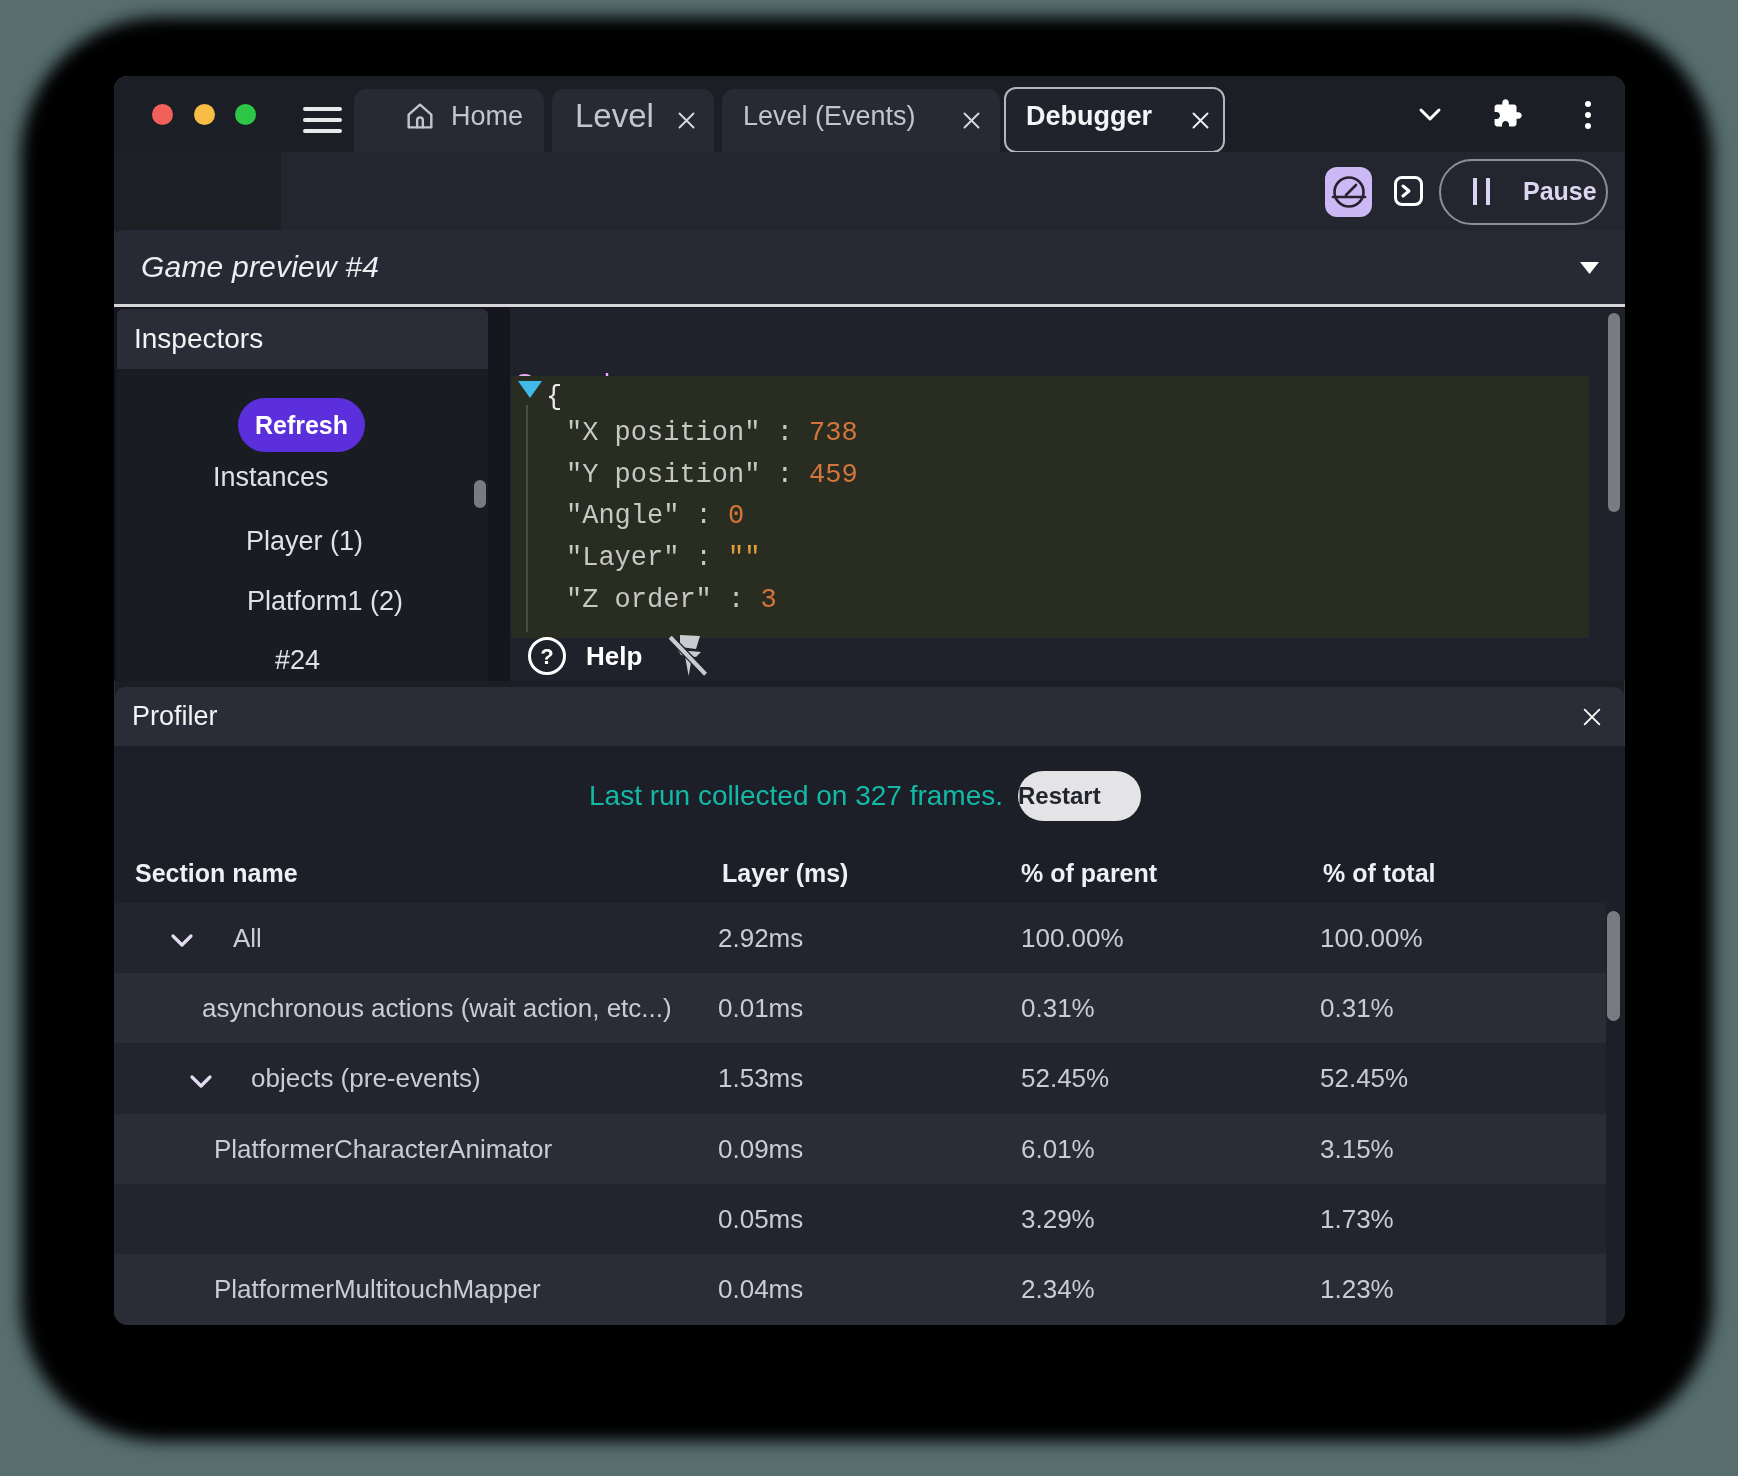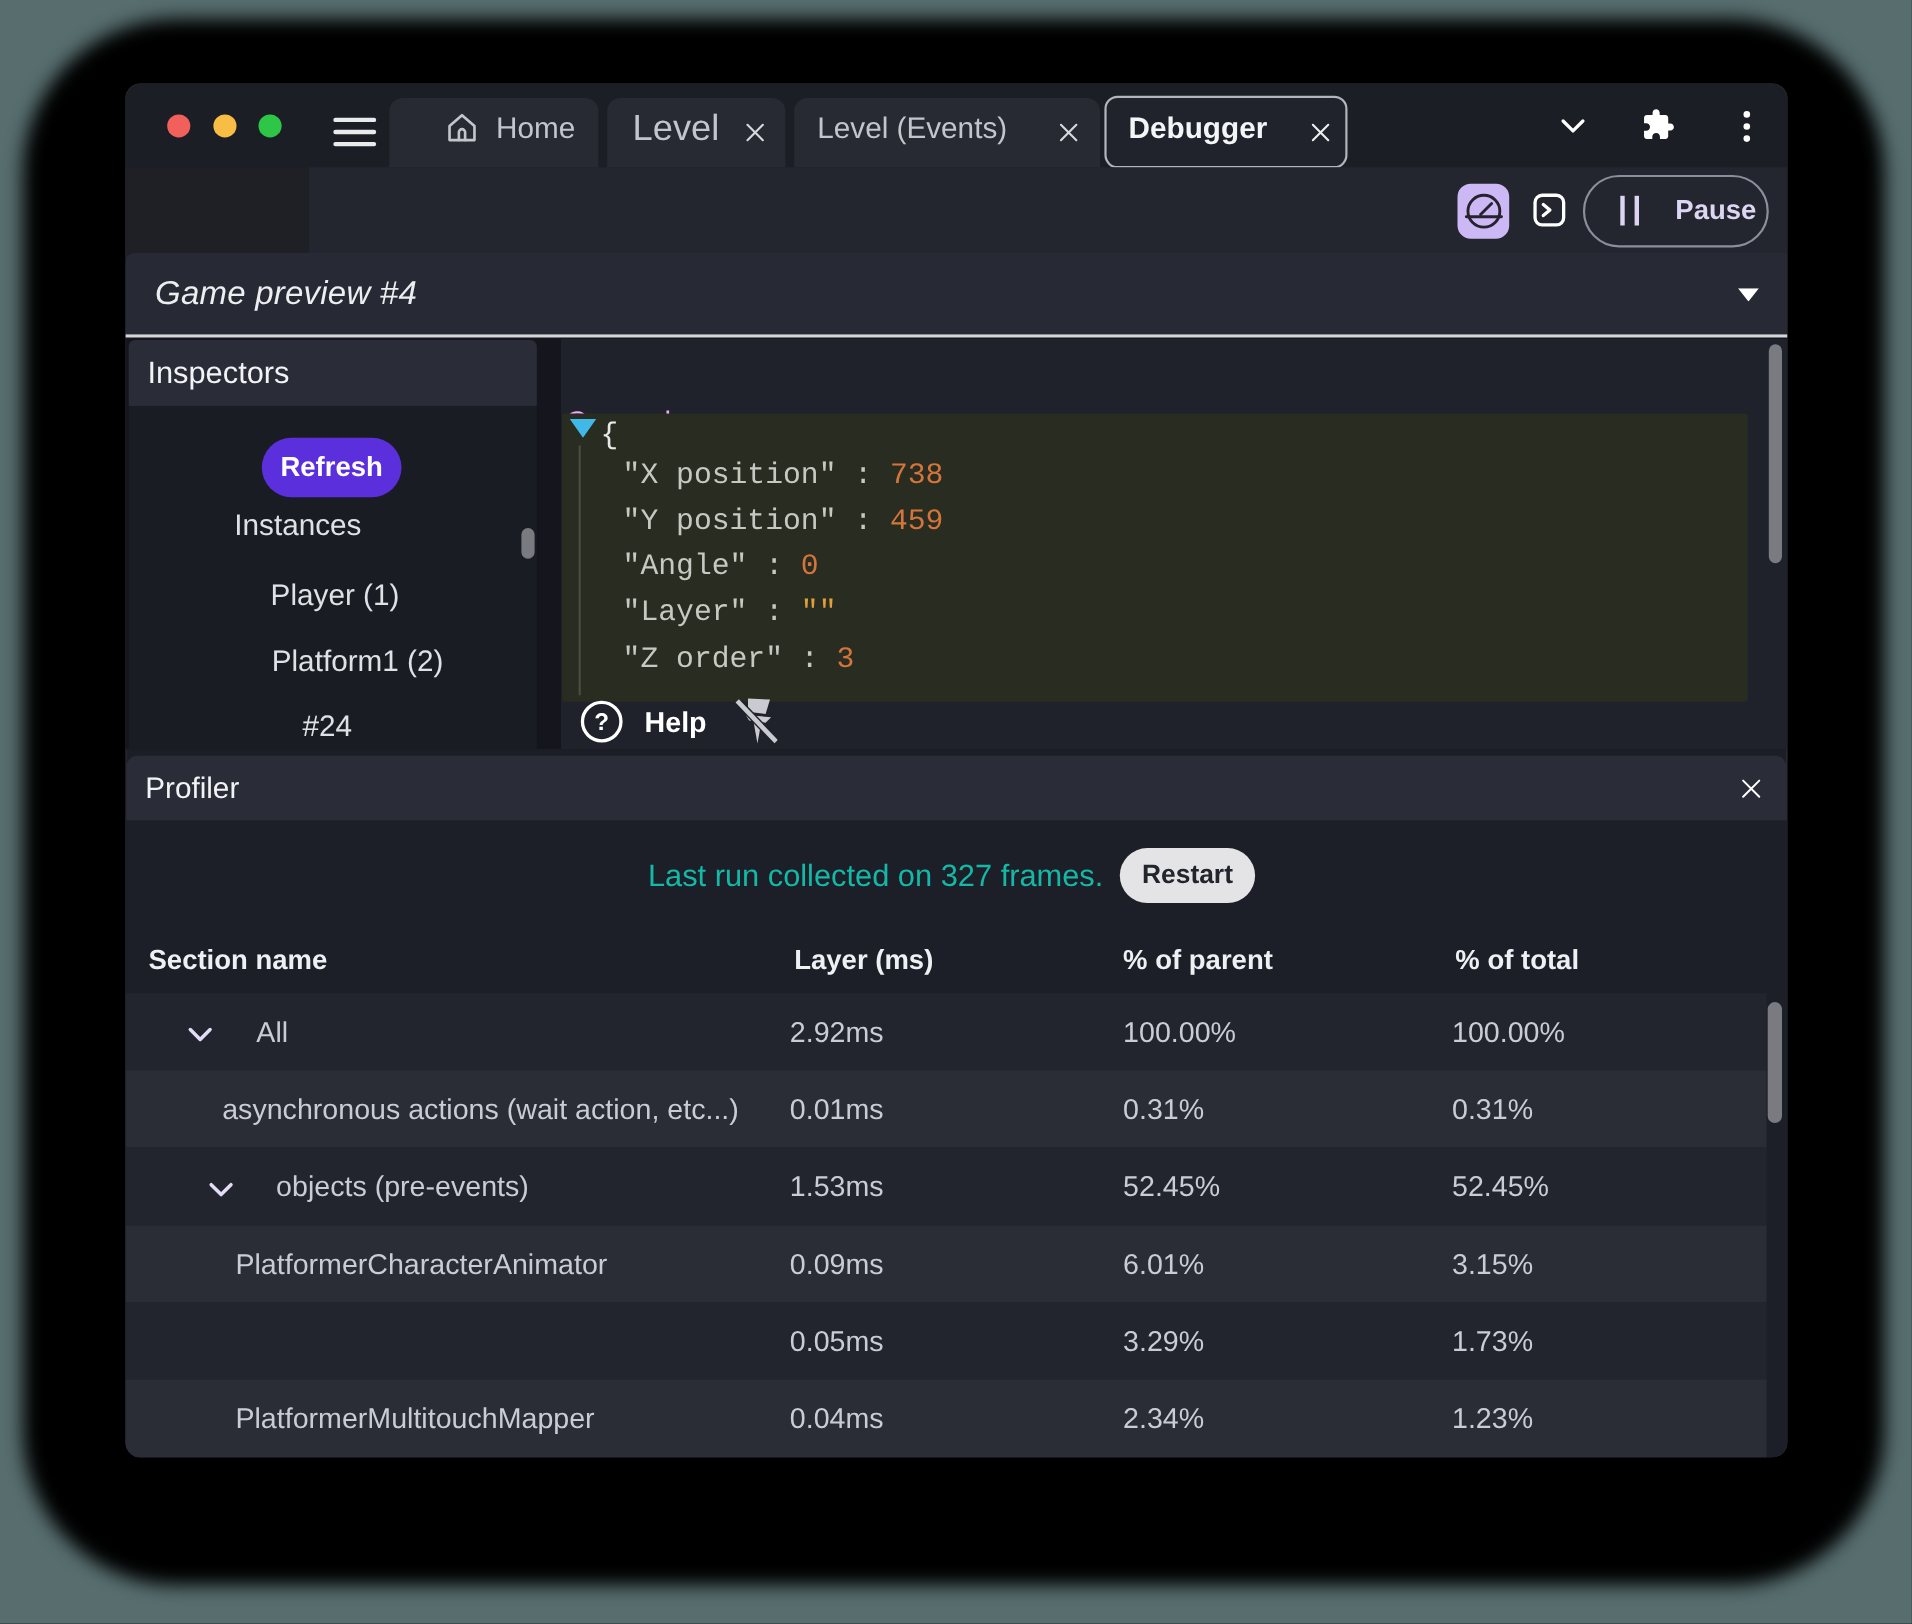--- a/index.html
+++ b/index.html
@@ -132,21 +132,21 @@
 
   <div class="abs" style="left:1px;top:611px;width:1509px;height:59px;background:#2a2d37;border-radius:10px 10px 0 0;"></div>
   <div class="t" style="left:18px;top:611px;height:59px;line-height:59px;font-size:27px;color:#f2f3f5;">Profiler</div>
   <svg class="abs" style="left:1467px;top:630px;" width="22" height="22" viewBox="0 0 24 24" stroke="#fff" stroke-width="2" stroke-linecap="round">
       <path d="M4 4 L20 20 M20 4 L4 20"></path>
     </svg>
   <div class="abs" style="left:0;top:670px;width:1511px;height:579px;background:#1d1f28;"></div>
 
   <div class="t" style="left:475px;top:694px;width:424px;text-align:left;height:52px;line-height:52px;font-size:28px;color:#14b8a6;">Last run collected on 327 frames.</div>
   <div class="abs" style="left:904px;top:695px;width:123px;height:50px;background:#e4e4e6;border-radius:25px;"></div>
-  <div class="t" style="left:904px;top:695px;width:123px;height:50px;line-height:50px;font-size:24px;font-weight:bold;color:#23252c;text-align:center;">Restart</div>
+  <div class="t" style="left:904px;top:695px;width:123px;height:50px;line-height:50px;font-size:24px;font-weight:bold;color:#23252c;text-align:left;">Restart</div>
 
   <div class="t" style="left:21px;top:783px;font-size:25px;font-weight:bold;color:#eef0f4;">Section name</div>
   <div class="t" style="left:608px;top:783px;font-size:25px;font-weight:bold;color:#eef0f4;">Layer (ms)</div>
   <div class="t" style="left:907px;top:783px;font-size:25px;font-weight:bold;color:#eef0f4;">% of parent</div>
   <div class="t" style="left:1209px;top:783px;font-size:25px;font-weight:bold;color:#eef0f4;">% of total</div>
 
   <div class="abs" style="left:0;top:827px;width:1492px;height:70px;background:#23252e;"></div>
   <div class="abs" style="left:0;top:897px;width:1492px;height:70px;background:#2a2c36;"></div>
   <div class="abs" style="left:0;top:967px;width:1492px;height:71px;background:#23252e;"></div>
   <div class="abs" style="left:0;top:1038px;width:1492px;height:70px;background:#2a2c36;"></div>

